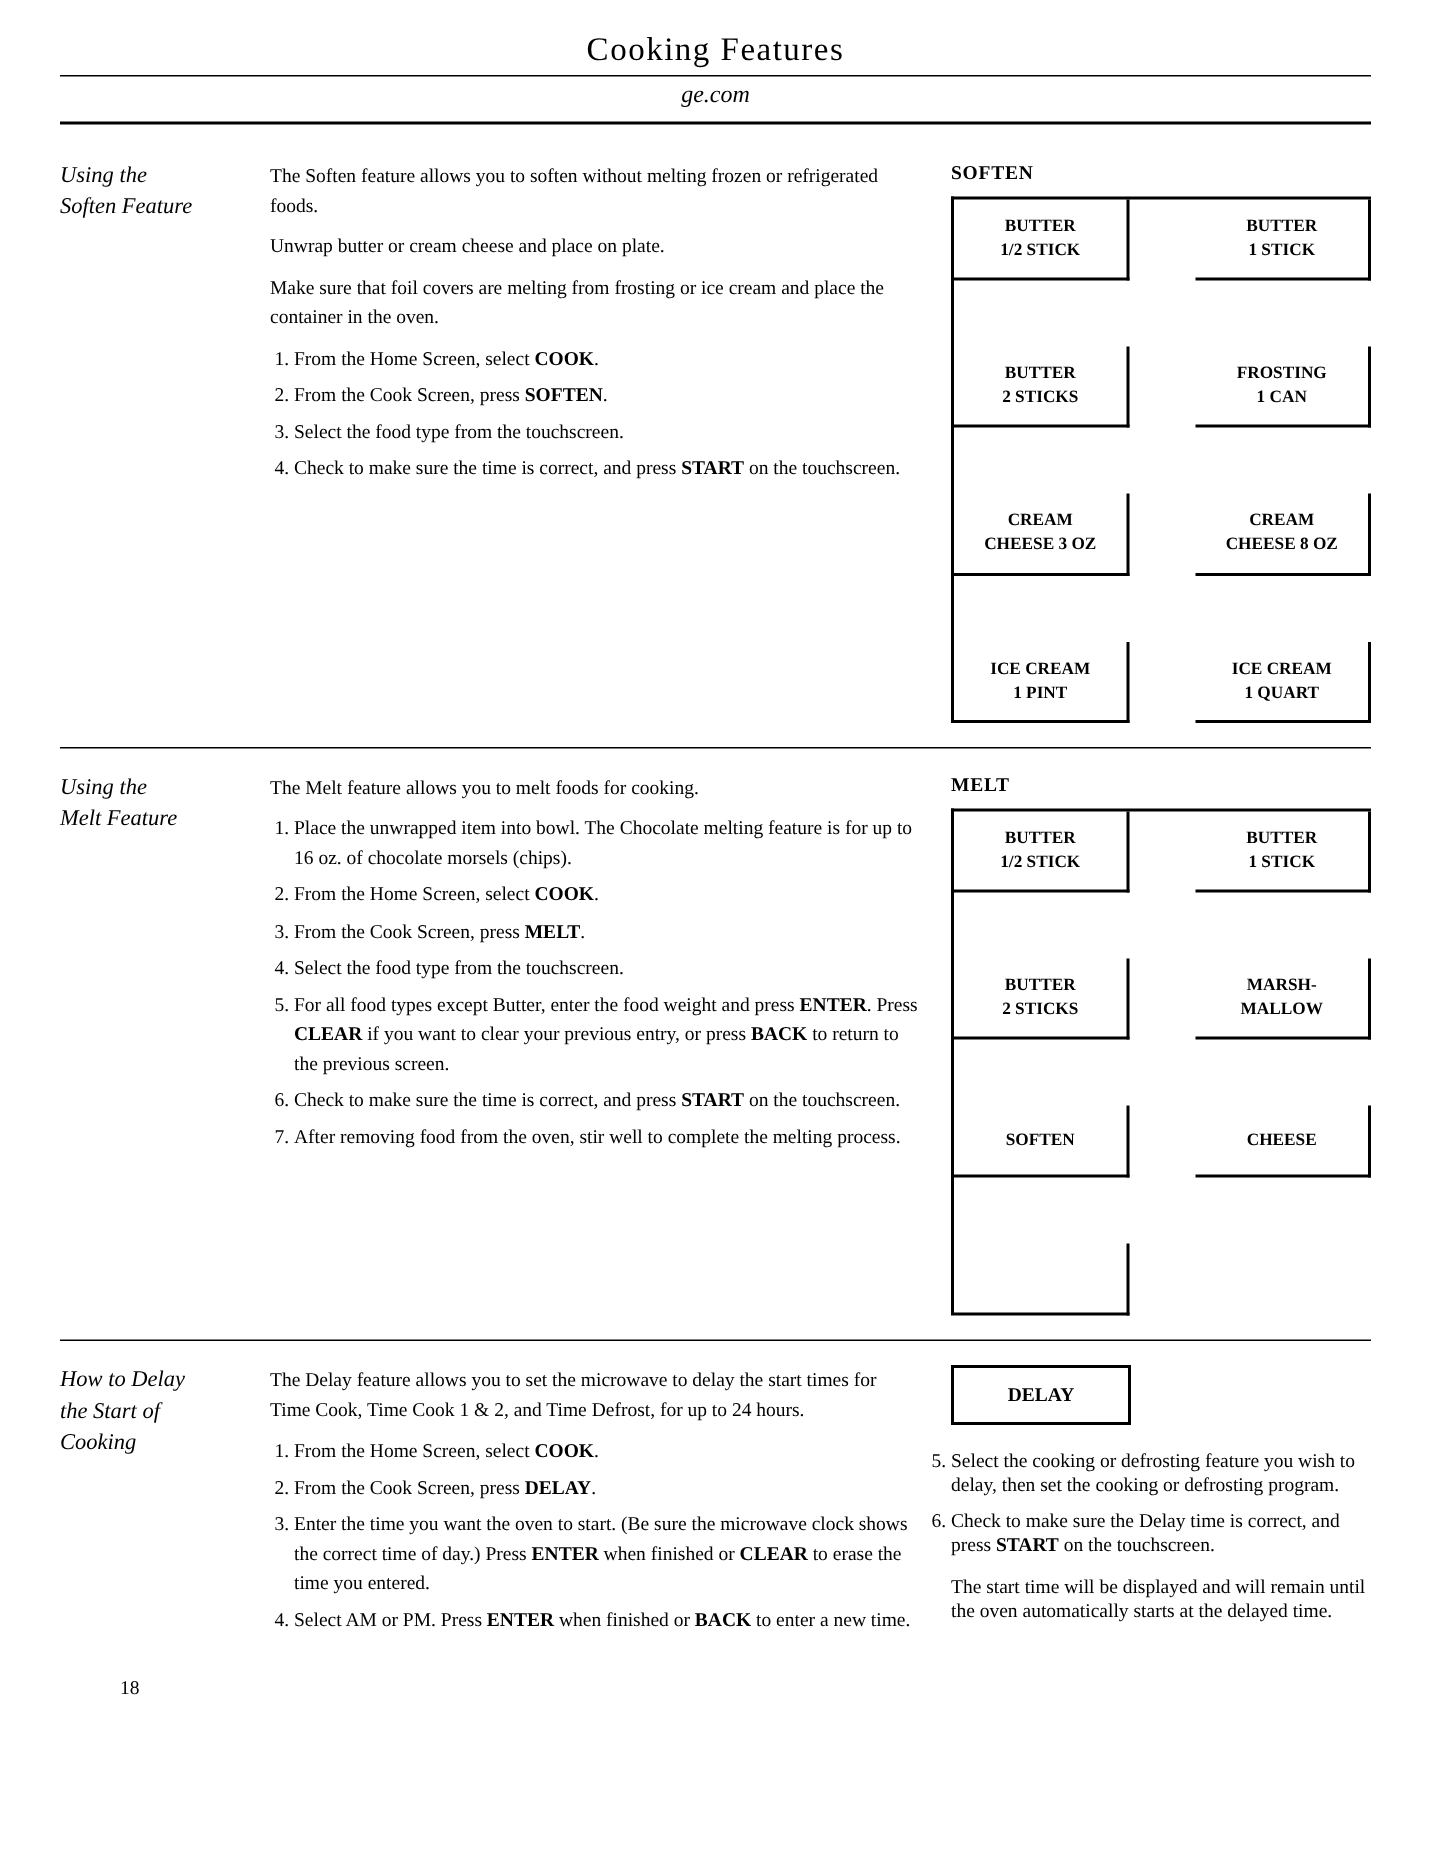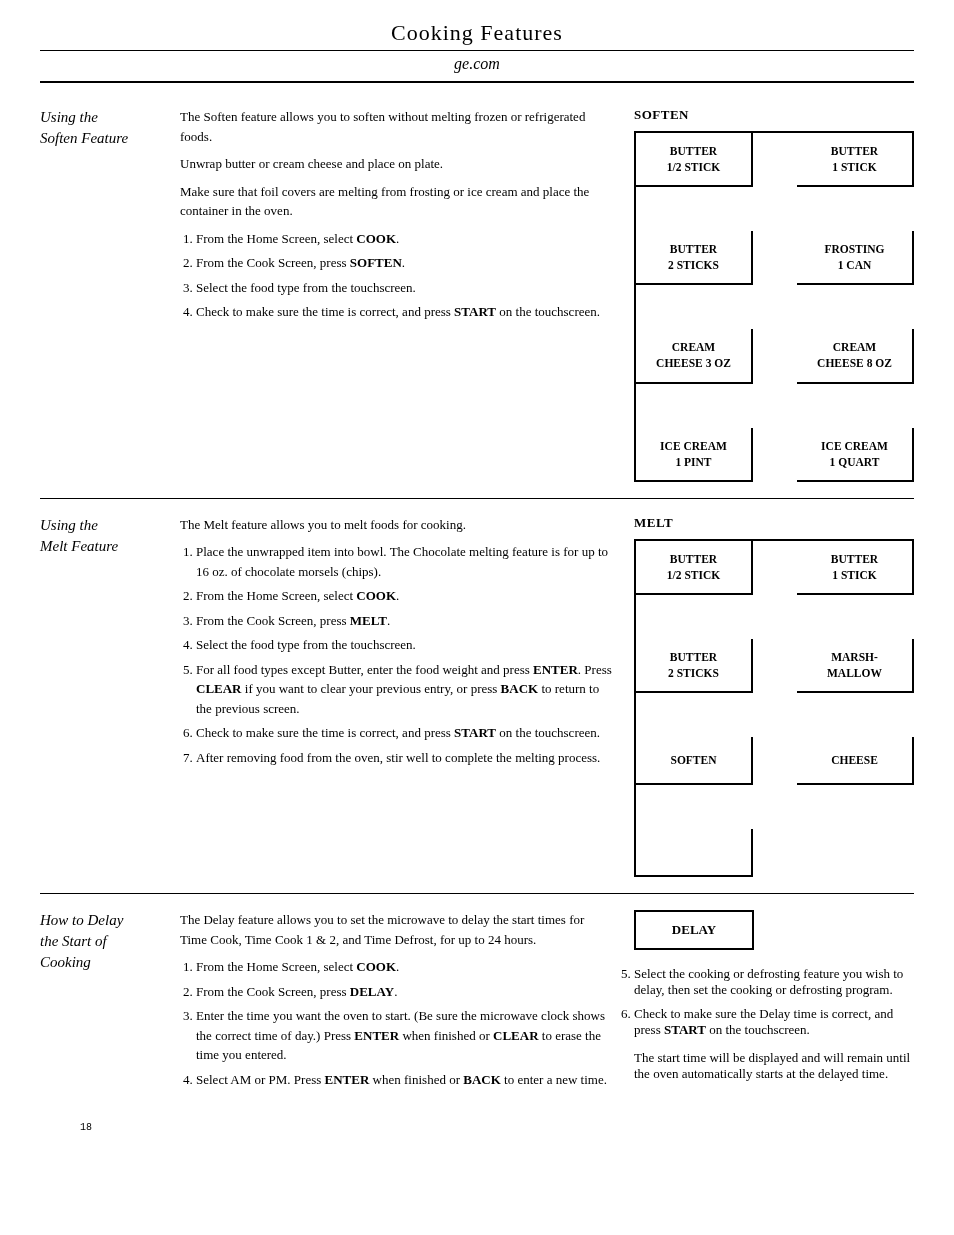--- a/index.html
+++ b/index.html
@@ -113,22 +113,21 @@
       text-align: center;
       font-weight: bold;
       font-size: 13px;
       display: inline-block;
       min-width: 120px;
     }
     .page-number {
       position: absolute;
       bottom: 20px;
       left: 40px;
-      font-size: 10px;
-      font-family: Liberation Mono, monospace;
+      font-size: 13px;
     }
   </style>
 </head>
 <body>
 
 <div>
   <div class="page-header">
     <span class="page-title">Cooking Features</span>
   </div>
   <hr class="header-rule">

